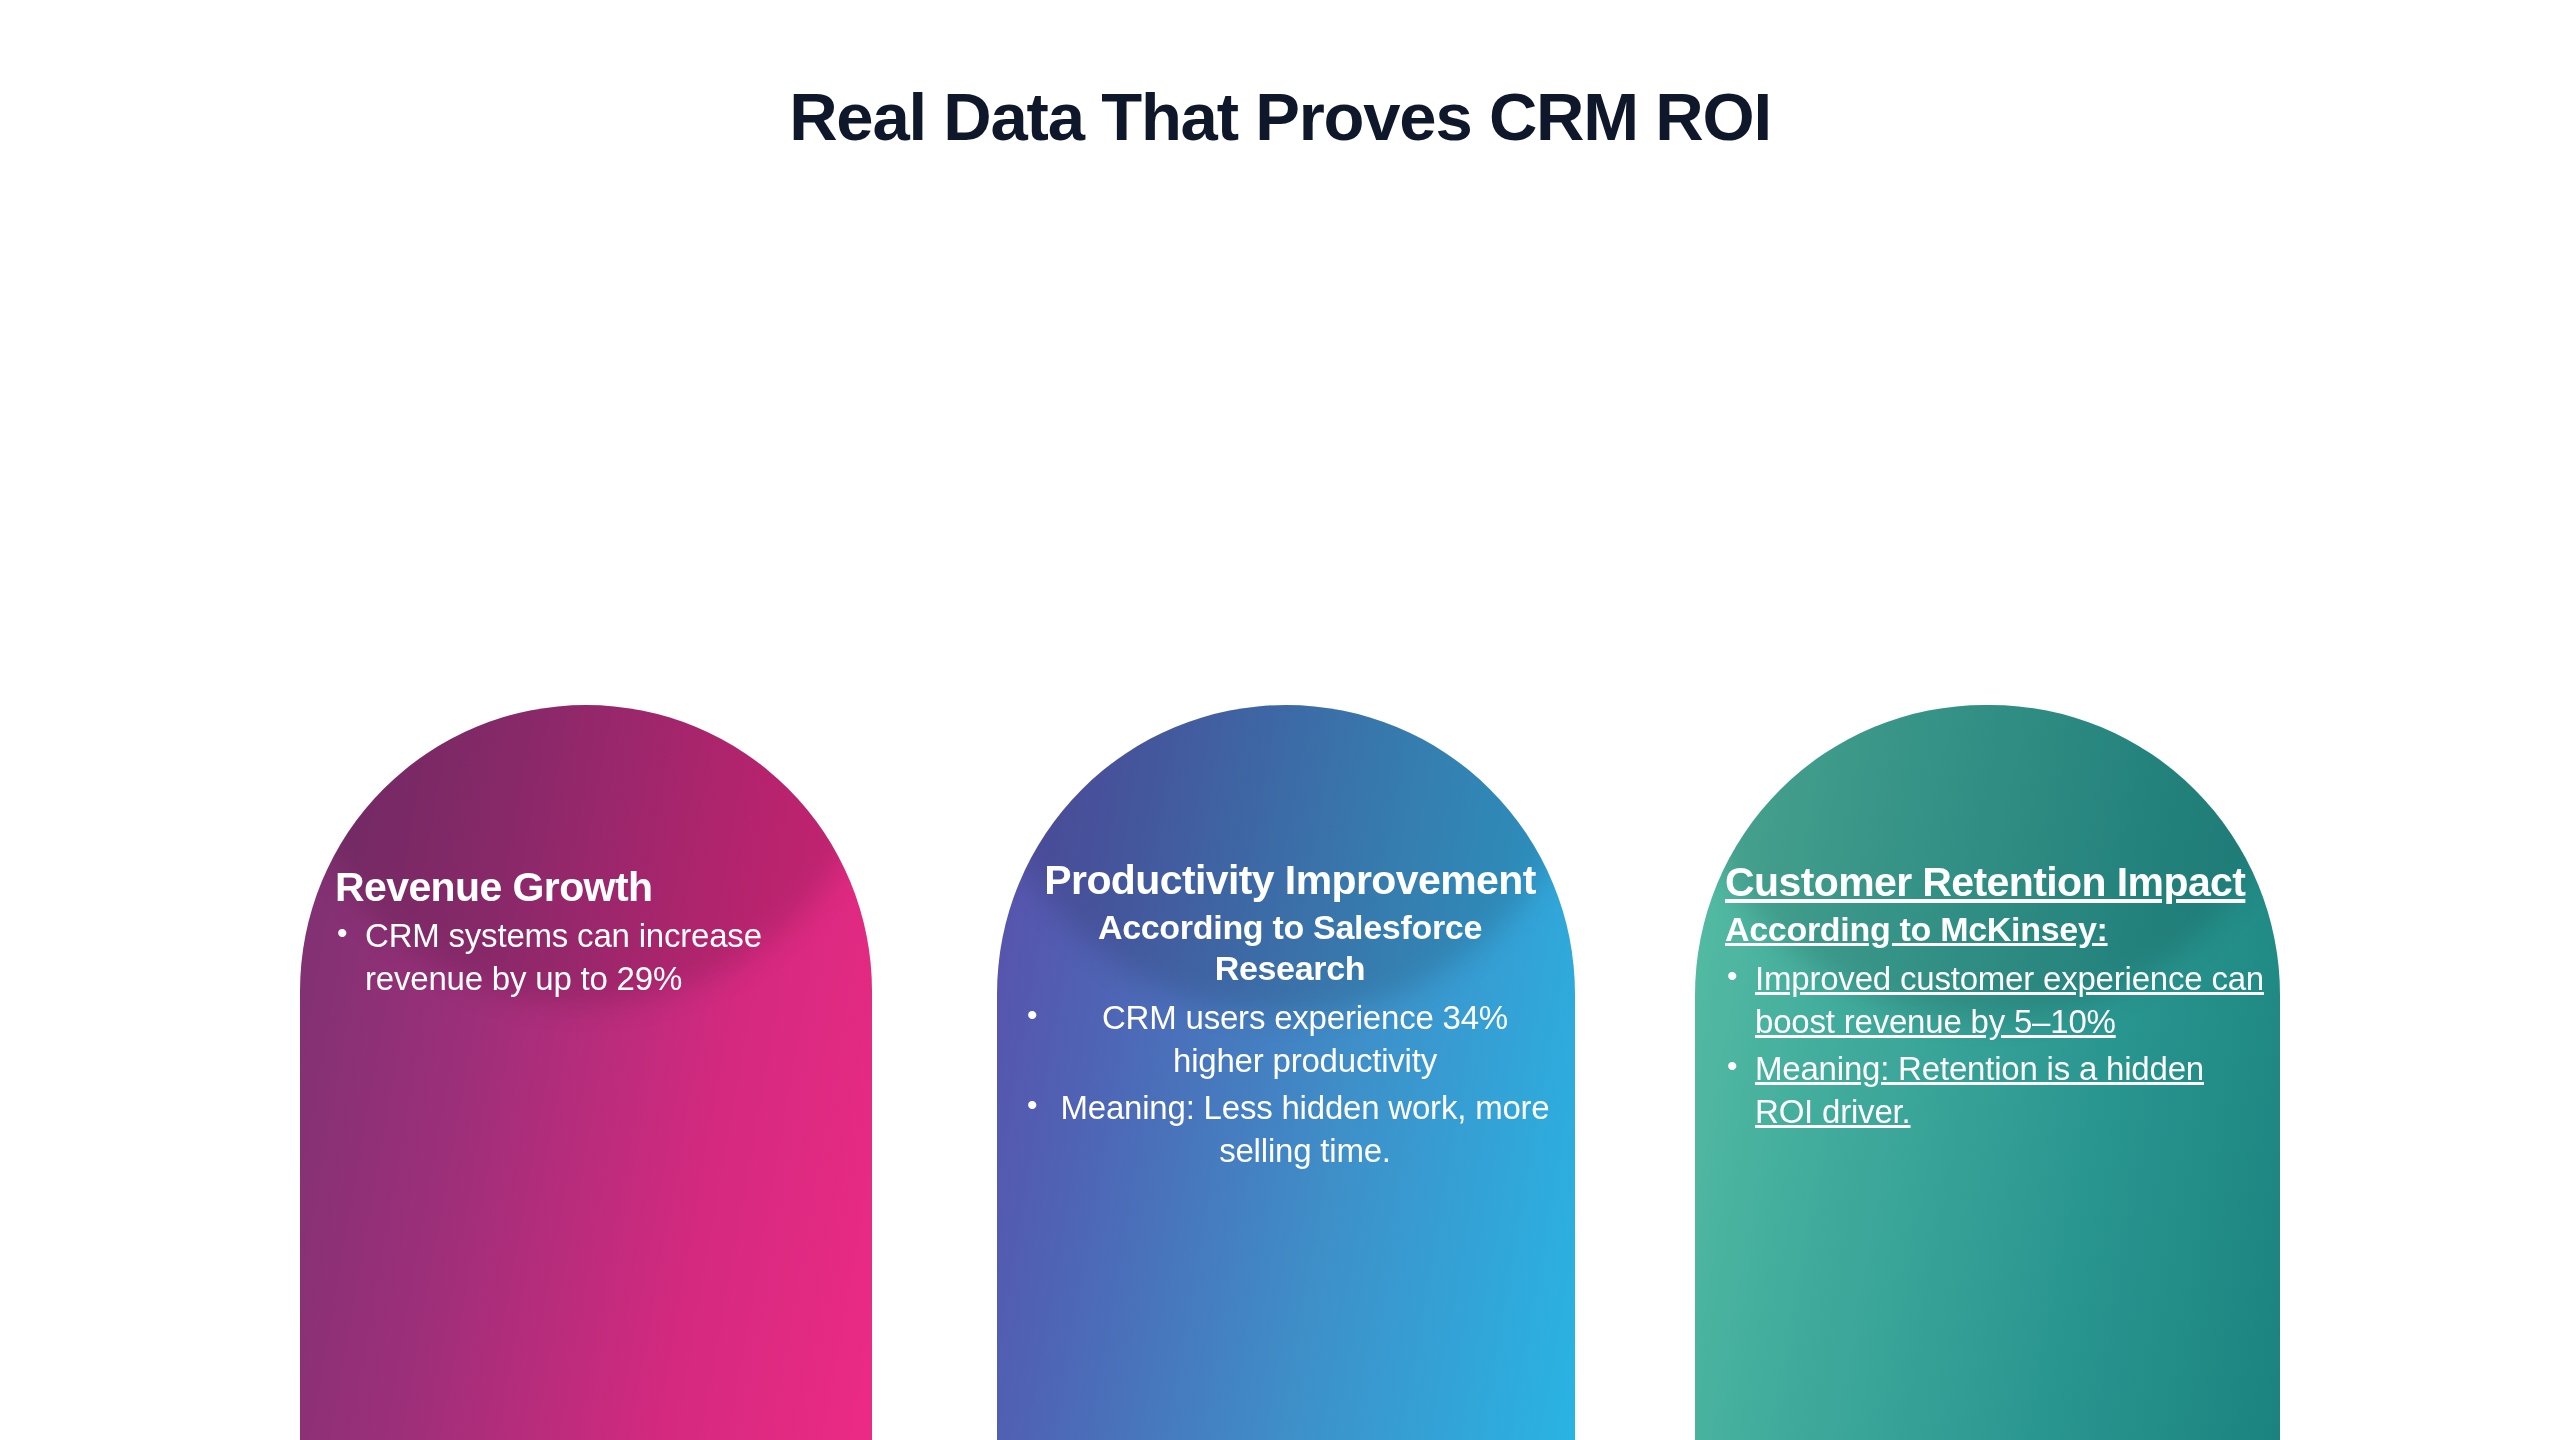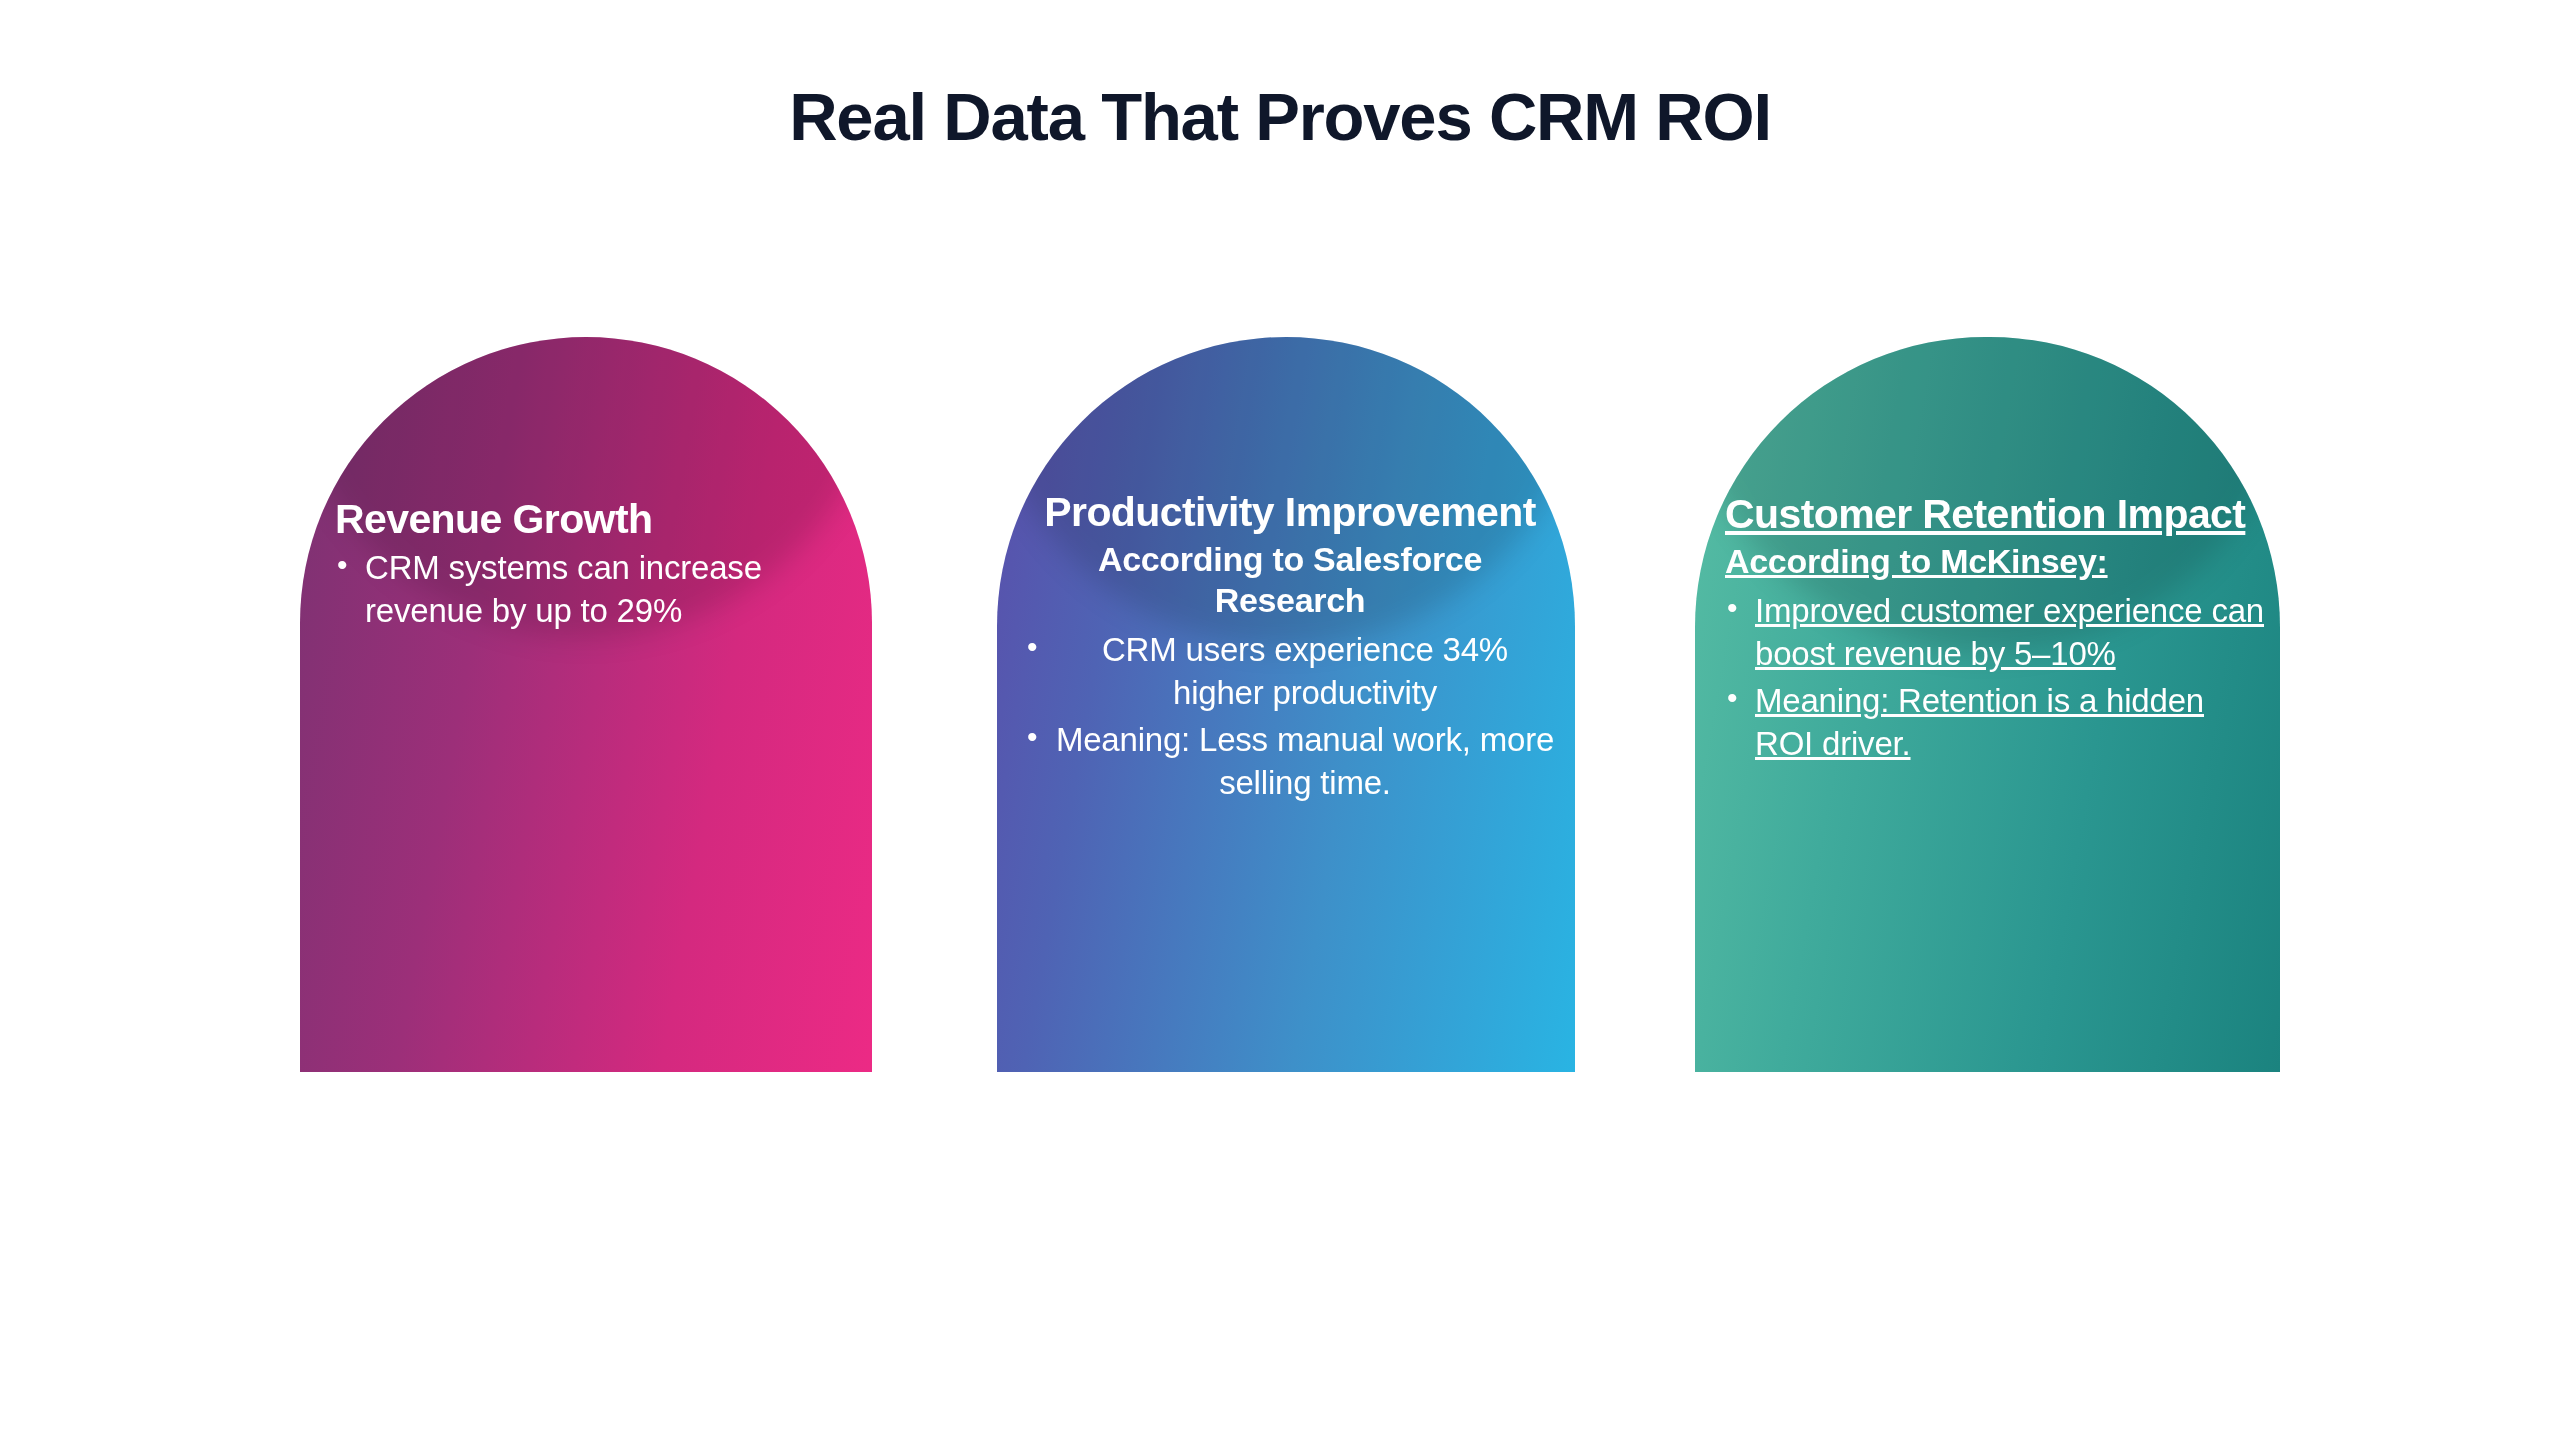--- a/index.html
+++ b/index.html
@@ -29,21 +29,21 @@
     color: #0f172a;
     white-space: nowrap;
   }
 
   
   .deck {
     position: absolute;
     top: 0;
     left: 0;
     width: 2560px;
-    height: 1072px;
+    height: 1440px;
   }
 
   .card {
     position: absolute;
     bottom: 0;
   }
 
   
   .card-body {
     position: absolute;
@@ -160,21 +160,21 @@
       <div class="card-body-inner">
         <div class="body-shade"></div>
       </div>
     </div>
 
     <div class="card-text">
       <div class="card-heading">Productivity Improvement</div>
       <div class="card-source">According to Salesforce Research</div>
       <ul class="bullets">
         <li>CRM users experience 34% higher productivity</li>
-        <li>Meaning: Less manual work, more selling time.</li>
+        <li>Meaning: Less hidden work, more selling time.</li>
       </ul>
     </div>
   </div>
 
   <div class="card" id="card-3">
     <div class="card-body">
       <div class="card-body-inner">
         <div class="body-shade"></div>
       </div>
     </div>

